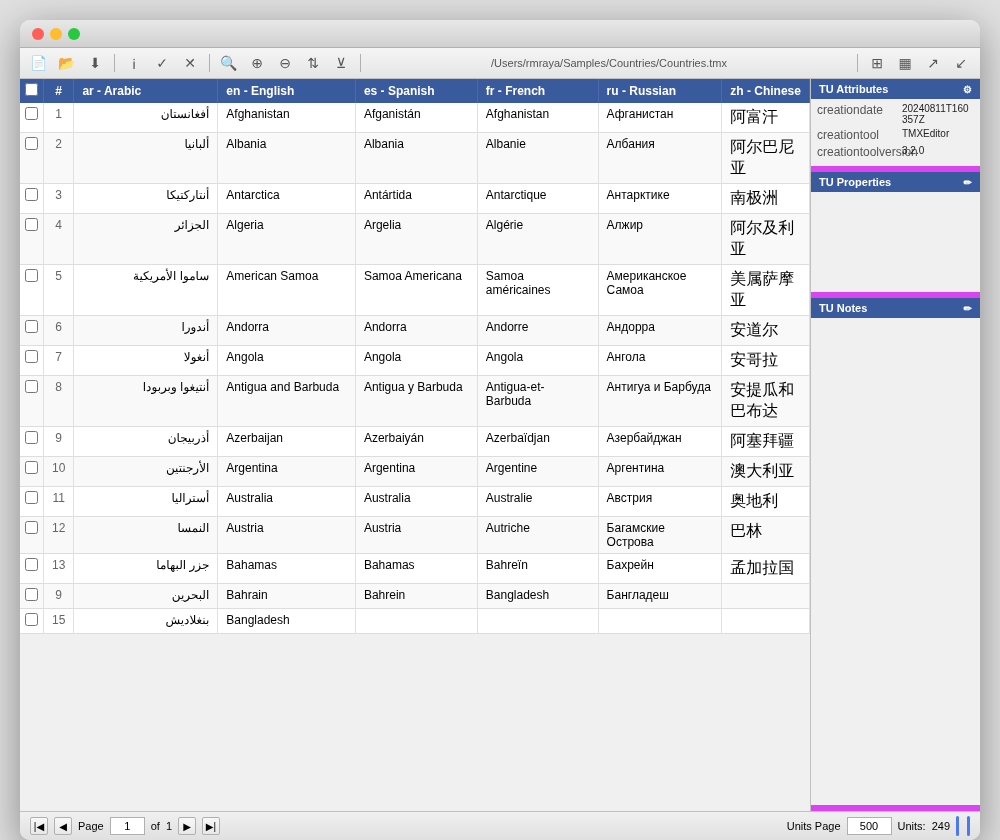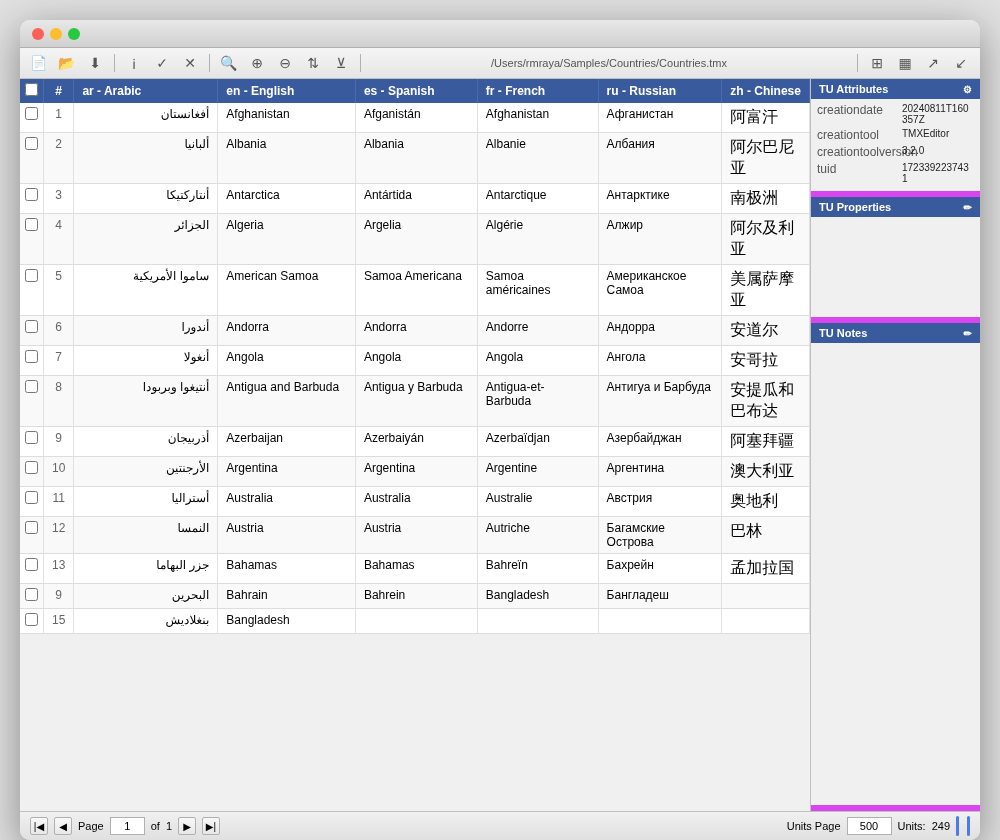--- a/index.html
+++ b/index.html
@@ -517,24 +517,20 @@
     <span class="attr-val">20240811T160357Z</span>
   </div>
             <div class="attr-row">
     <span class="attr-key">creationtool</span>
     <span class="attr-val">TMXEditor</span>
   </div>
             <div class="attr-row">
     <span class="attr-key">creationtoolversion</span>
     <span class="attr-val">3.2.0</span>
   </div>
-            <div class="attr-row">
-    <span class="attr-key">tuid</span>
-    <span class="attr-val">1723392237431</span>
-  </div>
           </div>
       </div>
 
       <div class="panel-section tu-properties-section">
         <div class="panel-section-header">
           <span>TU Properties</span>
           <span class="edit-icon">✏</span>
         </div>
         <div class="panel-section-content" style="min-height: 100px;"></div>
       </div>

